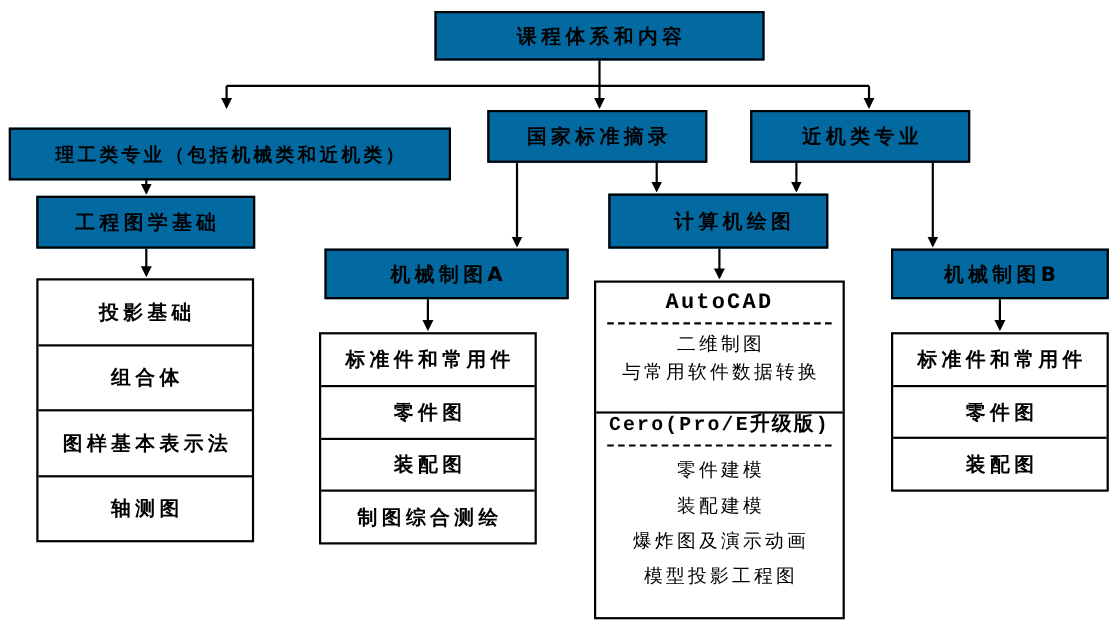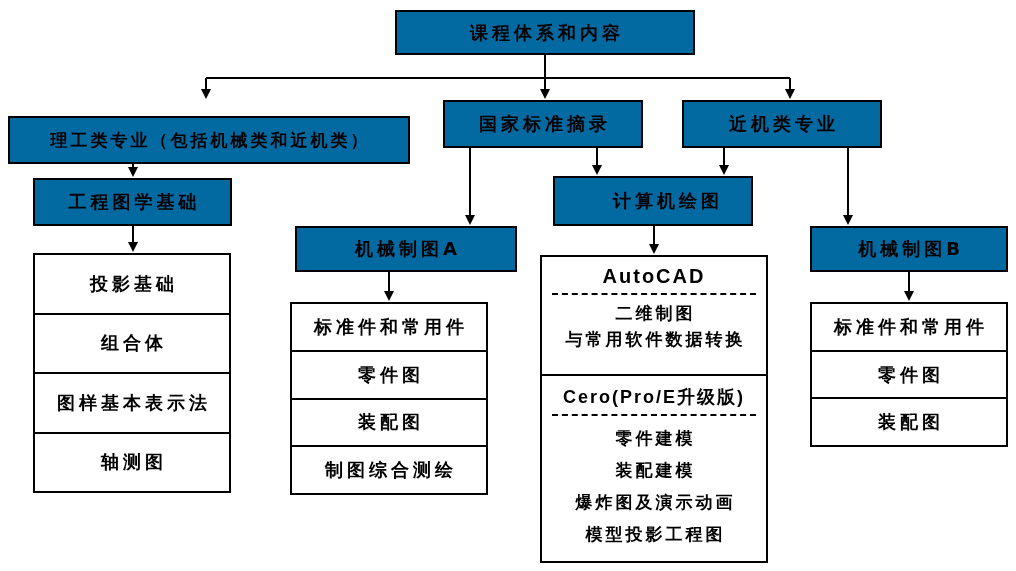--- a/index.html
+++ b/index.html
@@ -42,29 +42,29 @@
   .bigbox{
     position:absolute;
     box-sizing:border-box;
     border:2px solid #000;
     background:#fff;
     display:flex;flex-direction:column;
     text-align:center;
   }
   .section{box-sizing:border-box;}
   .sec1{height:117px;padding-top:8px;}
-  .sec2{flex:1;border-top:2px solid #000;padding-top:10px;}
+  .sec2{flex:1;border-top:2px solid #000;padding-top:0;}
   .swname{
-    font-family:Liberation Sans, sans-serif;
+    font-family:Liberation Mono, monospace;
     font-size:20px;font-weight:bold;
     letter-spacing:2px;line-height:22px;
   }
   .dash{border-top:2px dashed #000;margin:6px 10px 0 10px;}
   .topic{
-    font-size:17px;font-weight:bold;
+    font-size:17px;font-weight:normal;
     letter-spacing:3px;text-indent:3px;
     line-height:20px;margin-top:8px;
     white-space:nowrap;
   }
   .sec2 .topic{margin-top:12px;}
 </style>
 </head>
 <body>
 
 <div class="canvas">

